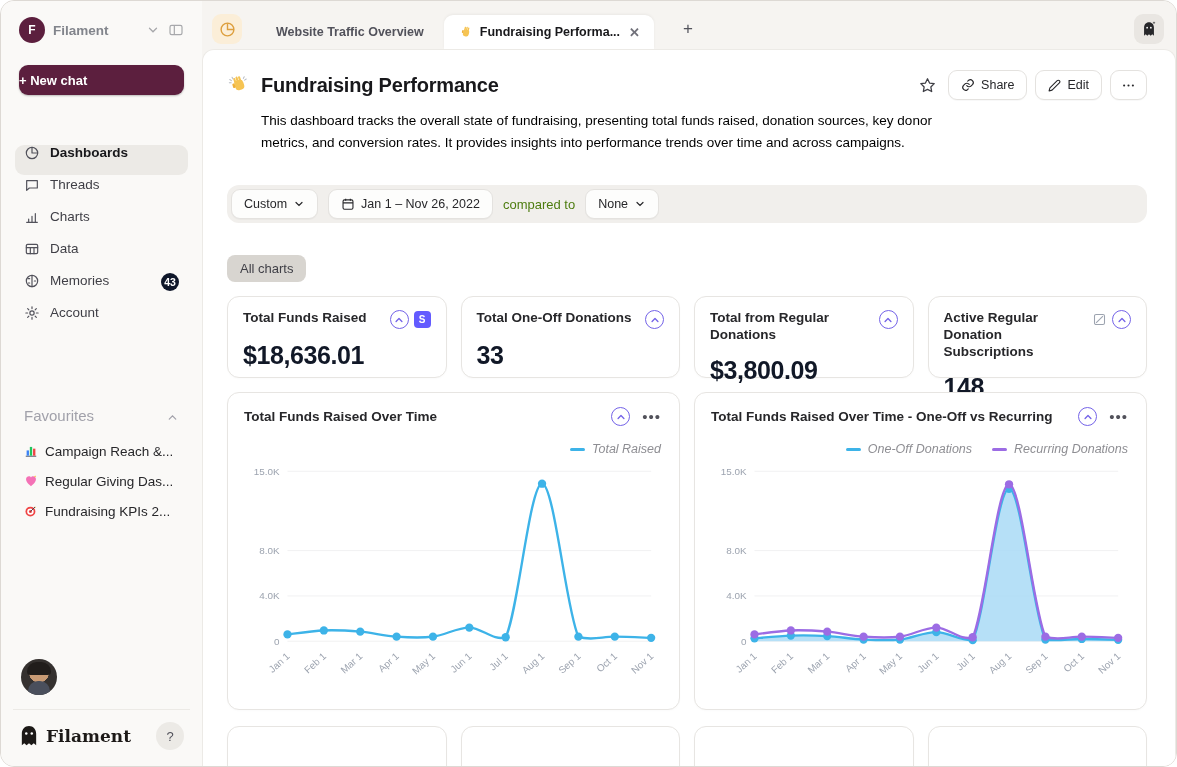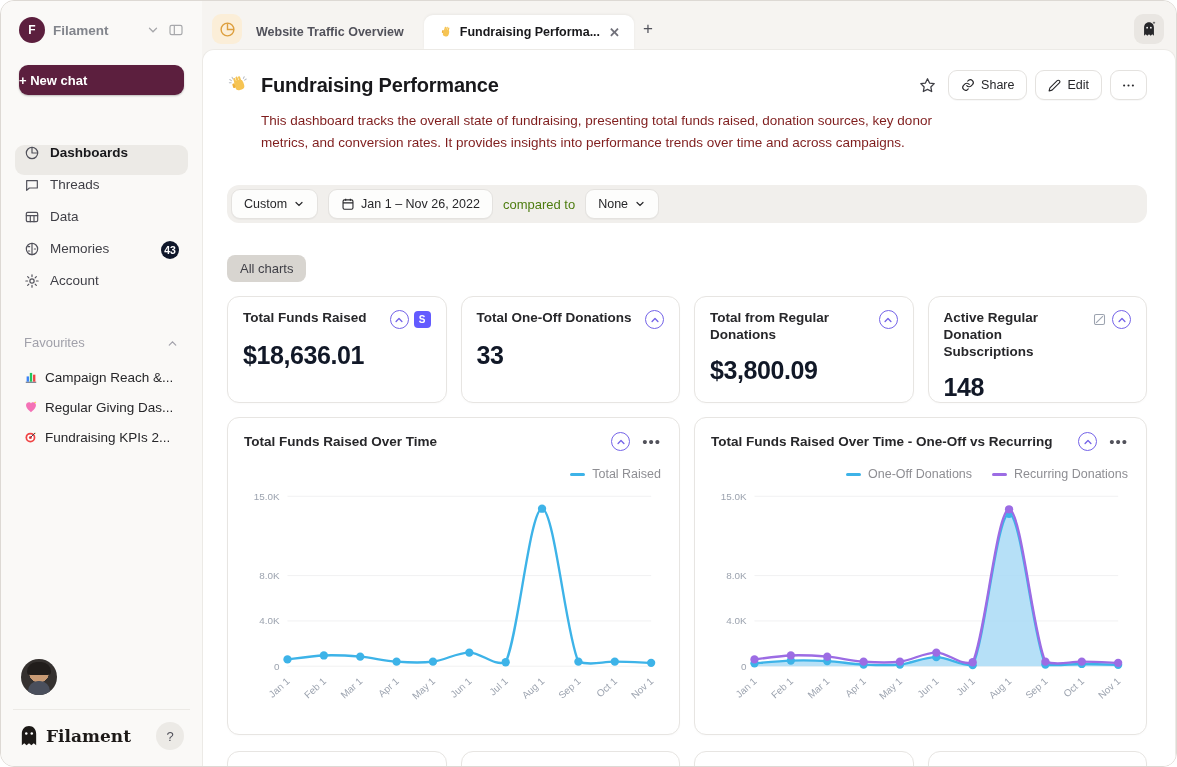--- a/index.html
+++ b/index.html
@@ -22,40 +22,40 @@
   .nav { margin-top:50px; display:flex; flex-direction:column; gap:2px; }
   .nav-item { display:flex; align-items:flex-start; gap:10px; height:30px; padding:0 9px; border-radius:9px;
     color:#3f3f46; font-size:13.5px; font-weight:500; cursor:pointer; }
   .nav-item svg { color:#52525b; }
   .nav-item.active { background:#eceae6; color:#18181b; font-weight:600; }
   .nav-item .nlabel { flex:1; }
   .badge { min-width:18px; height:18px; border-radius:50%; background:#0f172a; color:#fff;
     font-size:10.5px; font-weight:bold; display:flex; align-items:center; justify-content:center; }
   .fav { margin-top:32px; }
   .fav-head { display:flex; align-items:flex-end; justify-content:space-between; padding:0 9px;
-    color:#a1a1aa; font-size:13px; cursor:pointer; }
+    color:#a1a1aa; font-size:15px; cursor:pointer;margin-top:40px; }
   .fav-list { margin-top:14px; display:flex; flex-direction:column; gap:4px; }
   .fav-item { display:flex; align-items:center; gap:7px; height:26px; padding:0 9px; border-radius:8px;
     color:#27272a; font-size:13.5px; font-weight:500; cursor:pointer; white-space:nowrap; }
   .sb-spacer { flex:1; }
   .avatar { width:36px; height:36px; border-radius:50%; overflow:hidden; margin:0 0 14px 6px; cursor:pointer;
     background:radial-gradient(circle at 50% 38%, #c89a74 0 34%, #35312f 35% 100%); position:relative; }
   .avatar::after { content:""; position:absolute; left:50%; top:62%; transform:translateX(-50%);
     width:22px; height:16px; border-radius:10px 10px 0 0; background:#4a4f5c; }
   .avatar::before { content:""; position:absolute; left:50%; top:8%; transform:translateX(-50%);
     width:24px; height:13px; border-radius:12px 12px 4px 4px; background:#211d1b; z-index:2; }
   .sb-divider { border-top:1px solid #eceae6; margin:0 -2px 12px -2px; }
   .sb-footer { display:flex; align-items:center; gap:7px; padding:0 4px 2px 4px; }
   .brand { font-family:"DejaVu Serif", serif; font-size:17px; font-weight:700; color:#1c1917; flex:1; }
   .help-btn { width:28px; height:28px; border:none; border-radius:50%; background:#eceae6; color:#52525b;
     font-size:13px; font-family:inherit; cursor:pointer; }
 
   
   .main { flex:1; display:flex; flex-direction:column; background:#f6f4f1; min-width:0; }
-  .tabbar { height:48px; display:flex; align-items:center; gap:0; padding:8px 12px 0 10px; }
+  .tabbar { height:48px; display:flex; align-items:center; gap:20px; padding:8px 12px 0 10px; }
   .home-btn { width:30px; height:30px; border-radius:9px; background:#fbeed8; display:flex;
     align-items:center; justify-content:center; color:#dd9f3e; cursor:pointer; flex:none; }
   .tab { height:34px; display:flex; align-items:center; gap:7px; padding:0 14px; border-radius:9px 9px 0 0;
     font-size:12.5px; font-weight:600; color:#3f3f46; cursor:pointer; white-space:nowrap; }
   .tab.inactive { background:transparent; border-radius:9px; color:#52525b; }
   .tab.active { background:#fff; color:#18181b; box-shadow:0 -1px 3px rgba(0,0,0,.05); }
   .tab .close { color:#71717a; font-size:13px; margin-left:2px; cursor:pointer; }
   .newtab-btn { width:28px; height:28px; border:none; background:transparent; color:#52525b; font-size:17px;
     cursor:pointer; font-family:inherit; }
   .tb-spacer { flex:1; }
@@ -66,55 +66,55 @@
     overflow:hidden; padding:20px 28px 0 24px; }
 
   
   .title-row { display:flex; align-items:center; gap:12px; }
   .page-title { font-size:20px; font-weight:700; color:#18181b; letter-spacing:-.2px; flex:1; }
   .head-actions { display:flex; align-items:center; gap:8px; }
   .icon-btn { border:none; background:transparent; color:#3f3f46; cursor:pointer; display:flex; align-items:center; padding:4px; }
   .pill-btn { display:flex; align-items:center; gap:6px; height:30px; padding:0 12px; background:#fff;
     border:1px solid #e4e2df; border-radius:9px; font-size:12.5px; font-weight:500; color:#27272a;
     font-family:inherit; cursor:pointer; box-shadow:0 1px 1px rgba(0,0,0,.03); }
-  .desc { margin:10px 0 0 34px; max-width:690px; font-size:13.5px; line-height:1.6; color:#7f1d1d; }
+  .desc { margin:10px 0 0 34px; max-width:690px; font-size:13.5px; line-height:1.6; color:#000000; }
 
   
   .filterbar { margin-top:32px; background:#f1efec; border-radius:12px; padding:4px; display:flex;
     align-items:center; gap:10px; }
   .filterbar .pill-btn { background:#fdfdfc; }
   .cmp-label { color:#4d7c0f; font-size:13px; }
 
   
   .chip { margin-top:32px; display:inline-flex; height:27px; align-items:center; padding:0 13px;
     background:#d8d5d0; border-radius:8px; font-size:13px; font-weight:500; color:#3f3f46; cursor:pointer; }
 
   
   .kpi-grid { margin-top:14px; display:grid; grid-template-columns:repeat(4,1fr); gap:14px; }
   .card { background:#fff; border:1px solid #e7e5e2; border-radius:12px; padding:13px 15px;
     box-shadow:0 1px 2px rgba(0,0,0,.02); }
   .card-head { display:flex; align-items:flex-start; gap:6px; }
   .card-title { flex:1; font-size:13.5px; font-weight:600; color:#27272a; line-height:1.25; }
   .card-icons { display:flex; align-items:center; gap:5px; flex:none; }
   .kpi-value { margin-top:12px; font-size:25px; font-weight:600; color:#111827; letter-spacing:-.4px; }
-  .kpi-card { height:107px; }
+  .kpi-card { height:82px; }
   .circ-btn { width:19px; height:19px; border-radius:50%; border:1.6px solid #7463e8; background:#fff;
     display:flex; align-items:center; justify-content:center; color:#7463e8; cursor:pointer; }
   .stripe-badge { width:17px; height:17px; border-radius:4px; background:#635bff; color:#fff;
     font-size:10px; font-weight:bold; display:flex; align-items:center; justify-content:center; }
   .gray-ico { color:#9ca3af; display:flex; }
 
   
   .charts-grid { margin-top:14px; display:grid; grid-template-columns:repeat(2,1fr); gap:14px; }
   .chart-card { padding:14px 16px 8px 16px; height:318px; }
   .chart-head { display:flex; align-items:center; gap:10px; }
   .chart-title { flex:1; font-size:13.5px; font-weight:700; color:#27272a; }
   .more-btn { border:none; background:transparent; color:#52525b; font-size:15px; letter-spacing:1px;
     cursor:pointer; padding:0 2px; }
-  .legend { display:flex; justify-content:flex-end; gap:20px; margin:16px 2px 2px 0; }
+  .legend { display:flex; justify-content:flex-end; gap:20px; margin:16px 2px 2px 0;font-style:italic; }
   .legend-item { display:flex; align-items:center; gap:7px; font-size:12.5px; color:#8e8e93; cursor:pointer; }
   .legend-dash { width:15px; height:3px; border-radius:2px; }
   .chart-svg { width:100%; height:236px; display:block; }
   .chart-svg text { font-family:"Liberation Sans", sans-serif; }
 
   .bottom-grid { margin-top:16px; display:grid; grid-template-columns:repeat(4,1fr); gap:14px; }
   .bottom-card { height:96px; }
 </style>
 </head>
 <body>
@@ -148,20 +148,26 @@
             <circle cx="12" cy="12" r="8.5"></circle>
             <path d="M12 3.5V12h8.5"></path>
           </svg>
           <span class="nlabel">Dashboards</span>
         </div>
         <div class="nav-item">
           <svg width="16" height="16" viewBox="0 0 24 24" fill="none" stroke="currentColor" stroke-width="1.8" stroke-linecap="round" stroke-linejoin="round">
             <path d="M4 5.5h16v11H8l-4 3.5z"></path>
           </svg>
           <span class="nlabel">Threads</span>
+        </div>
+        <div class="nav-item">
+          <svg width="16" height="16" viewBox="0 0 24 24" fill="none" stroke="currentColor" stroke-width="1.8" stroke-linecap="round" stroke-linejoin="round">
+            <path d="M4 20h16M7 20v-5M12 20v-9M17 20v-13"></path>
+          </svg>
+          <span class="nlabel">Charts</span>
         </div>
         <div class="nav-item">
           <svg width="16" height="16" viewBox="0 0 24 24" fill="none" stroke="currentColor" stroke-width="1.8" stroke-linecap="round" stroke-linejoin="round">
             <rect x="3.5" y="5" width="17" height="14" rx="2"></rect>
             <path d="M3.5 10h17M9.5 10v9M15 10v9"></path>
           </svg>
           <span class="nlabel">Data</span>
         </div>
         <div class="nav-item">
           <svg width="16" height="16" viewBox="0 0 24 24" fill="none" stroke="currentColor" stroke-width="1.8" stroke-linecap="round" stroke-linejoin="round">

